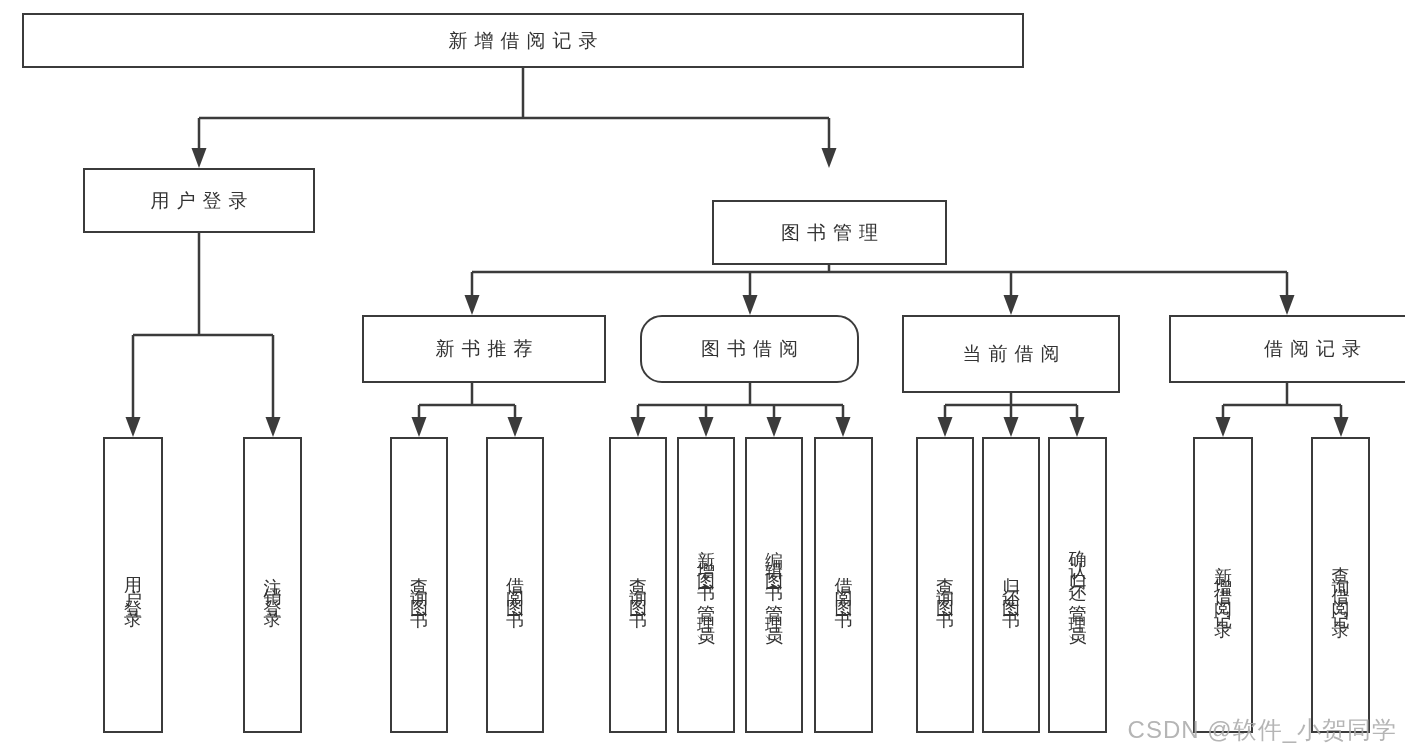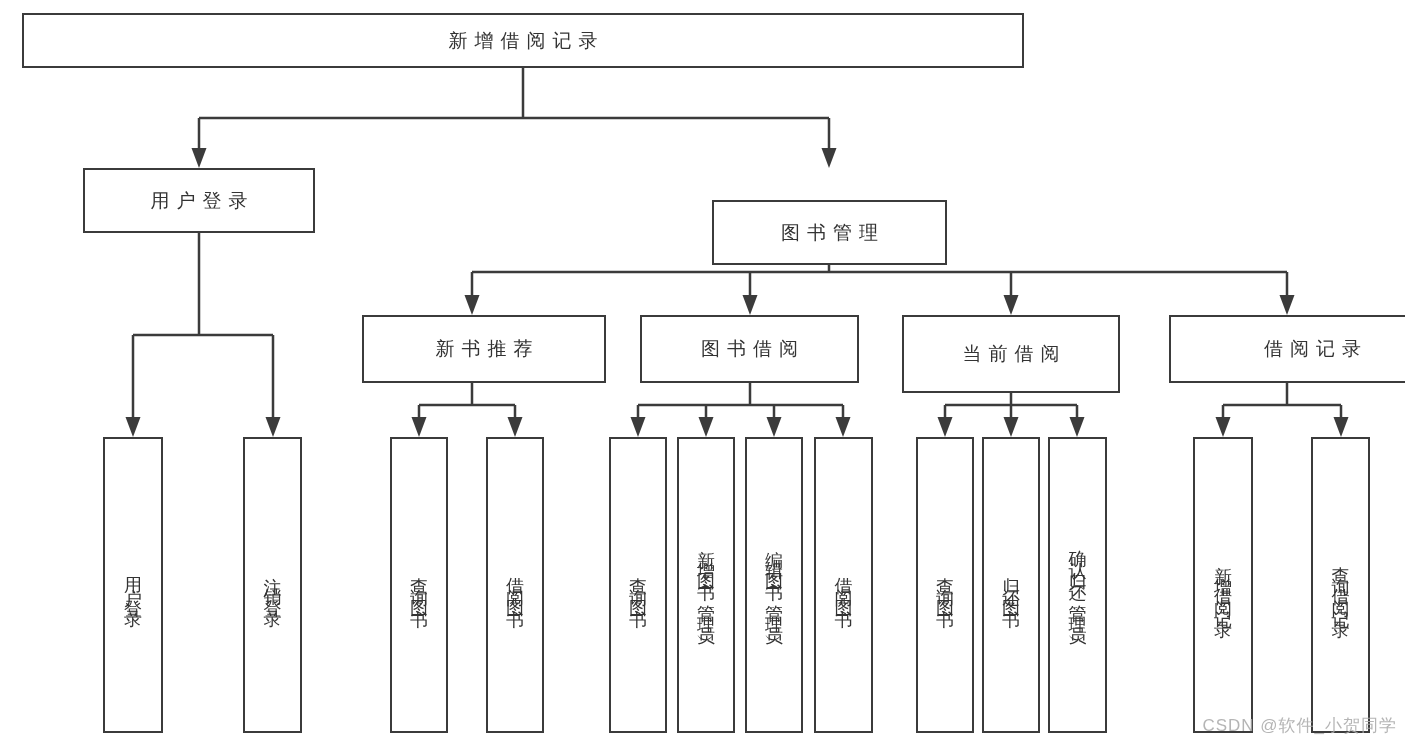--- a/index.html
+++ b/index.html
@@ -44,21 +44,21 @@
     color:var(--text);
     white-space:nowrap;
   }
   
   #n-root   { left:22px;  top:13px;  width:1002px; height:55px; }
   
   #n-login  { left:83px;  top:168px; width:232px; height:65px; }
   #n-mgmt   { left:712px; top:168px; width:235px; height:65px;margin-top:32px; }
   
   #n-l3-0   { left:362px;  top:315px; width:244px; height:68px; }
-  #n-l3-1   { left:640px;  top:315px; width:219px; height:68px; }
+  #n-l3-1   { left:640px;  top:315px; width:219px; height:68px;border-radius:22px; }
   #n-l3-2   { left:902px;  top:315px; width:218px; height:78px; }
   #n-l3-3   { left:1169px; top:315px; width:255px; height:68px;padding-left:32px; }
   
   .leaf { top:437px; height:296px; }
   #lf-ul-0 { left:103px;  width:60px; }
   #lf-ul-1 { left:243px;  width:59px; }
   #lf-nr-0 { left:390px;  width:58px; }
   #lf-nr-1 { left:486px;  width:58px; }
   #lf-bb-0 { left:609px;  width:58px; }
   #lf-bb-1 { left:677px;  width:58px; }
@@ -66,21 +66,21 @@
   #lf-bb-3 { left:814px;  width:59px; }
   #lf-cb-0 { left:916px;  width:58px; }
   #lf-cb-1 { left:982px;  width:58px; }
   #lf-cb-2 { left:1048px; width:59px; }
   #lf-br-0 { left:1193px; width:60px; }
   #lf-br-1 { left:1311px; width:59px; }
   .watermark {
     position:absolute;
     right:8px; top:714px;
     z-index:3;
-    font-size:17px;
+    font-size:24px;
     color:var(--wm);
     opacity:0.88;
     letter-spacing:1px;
     white-space:nowrap;
   }
 </style>
 </head>
 <body>
 
 <div id="stage">

